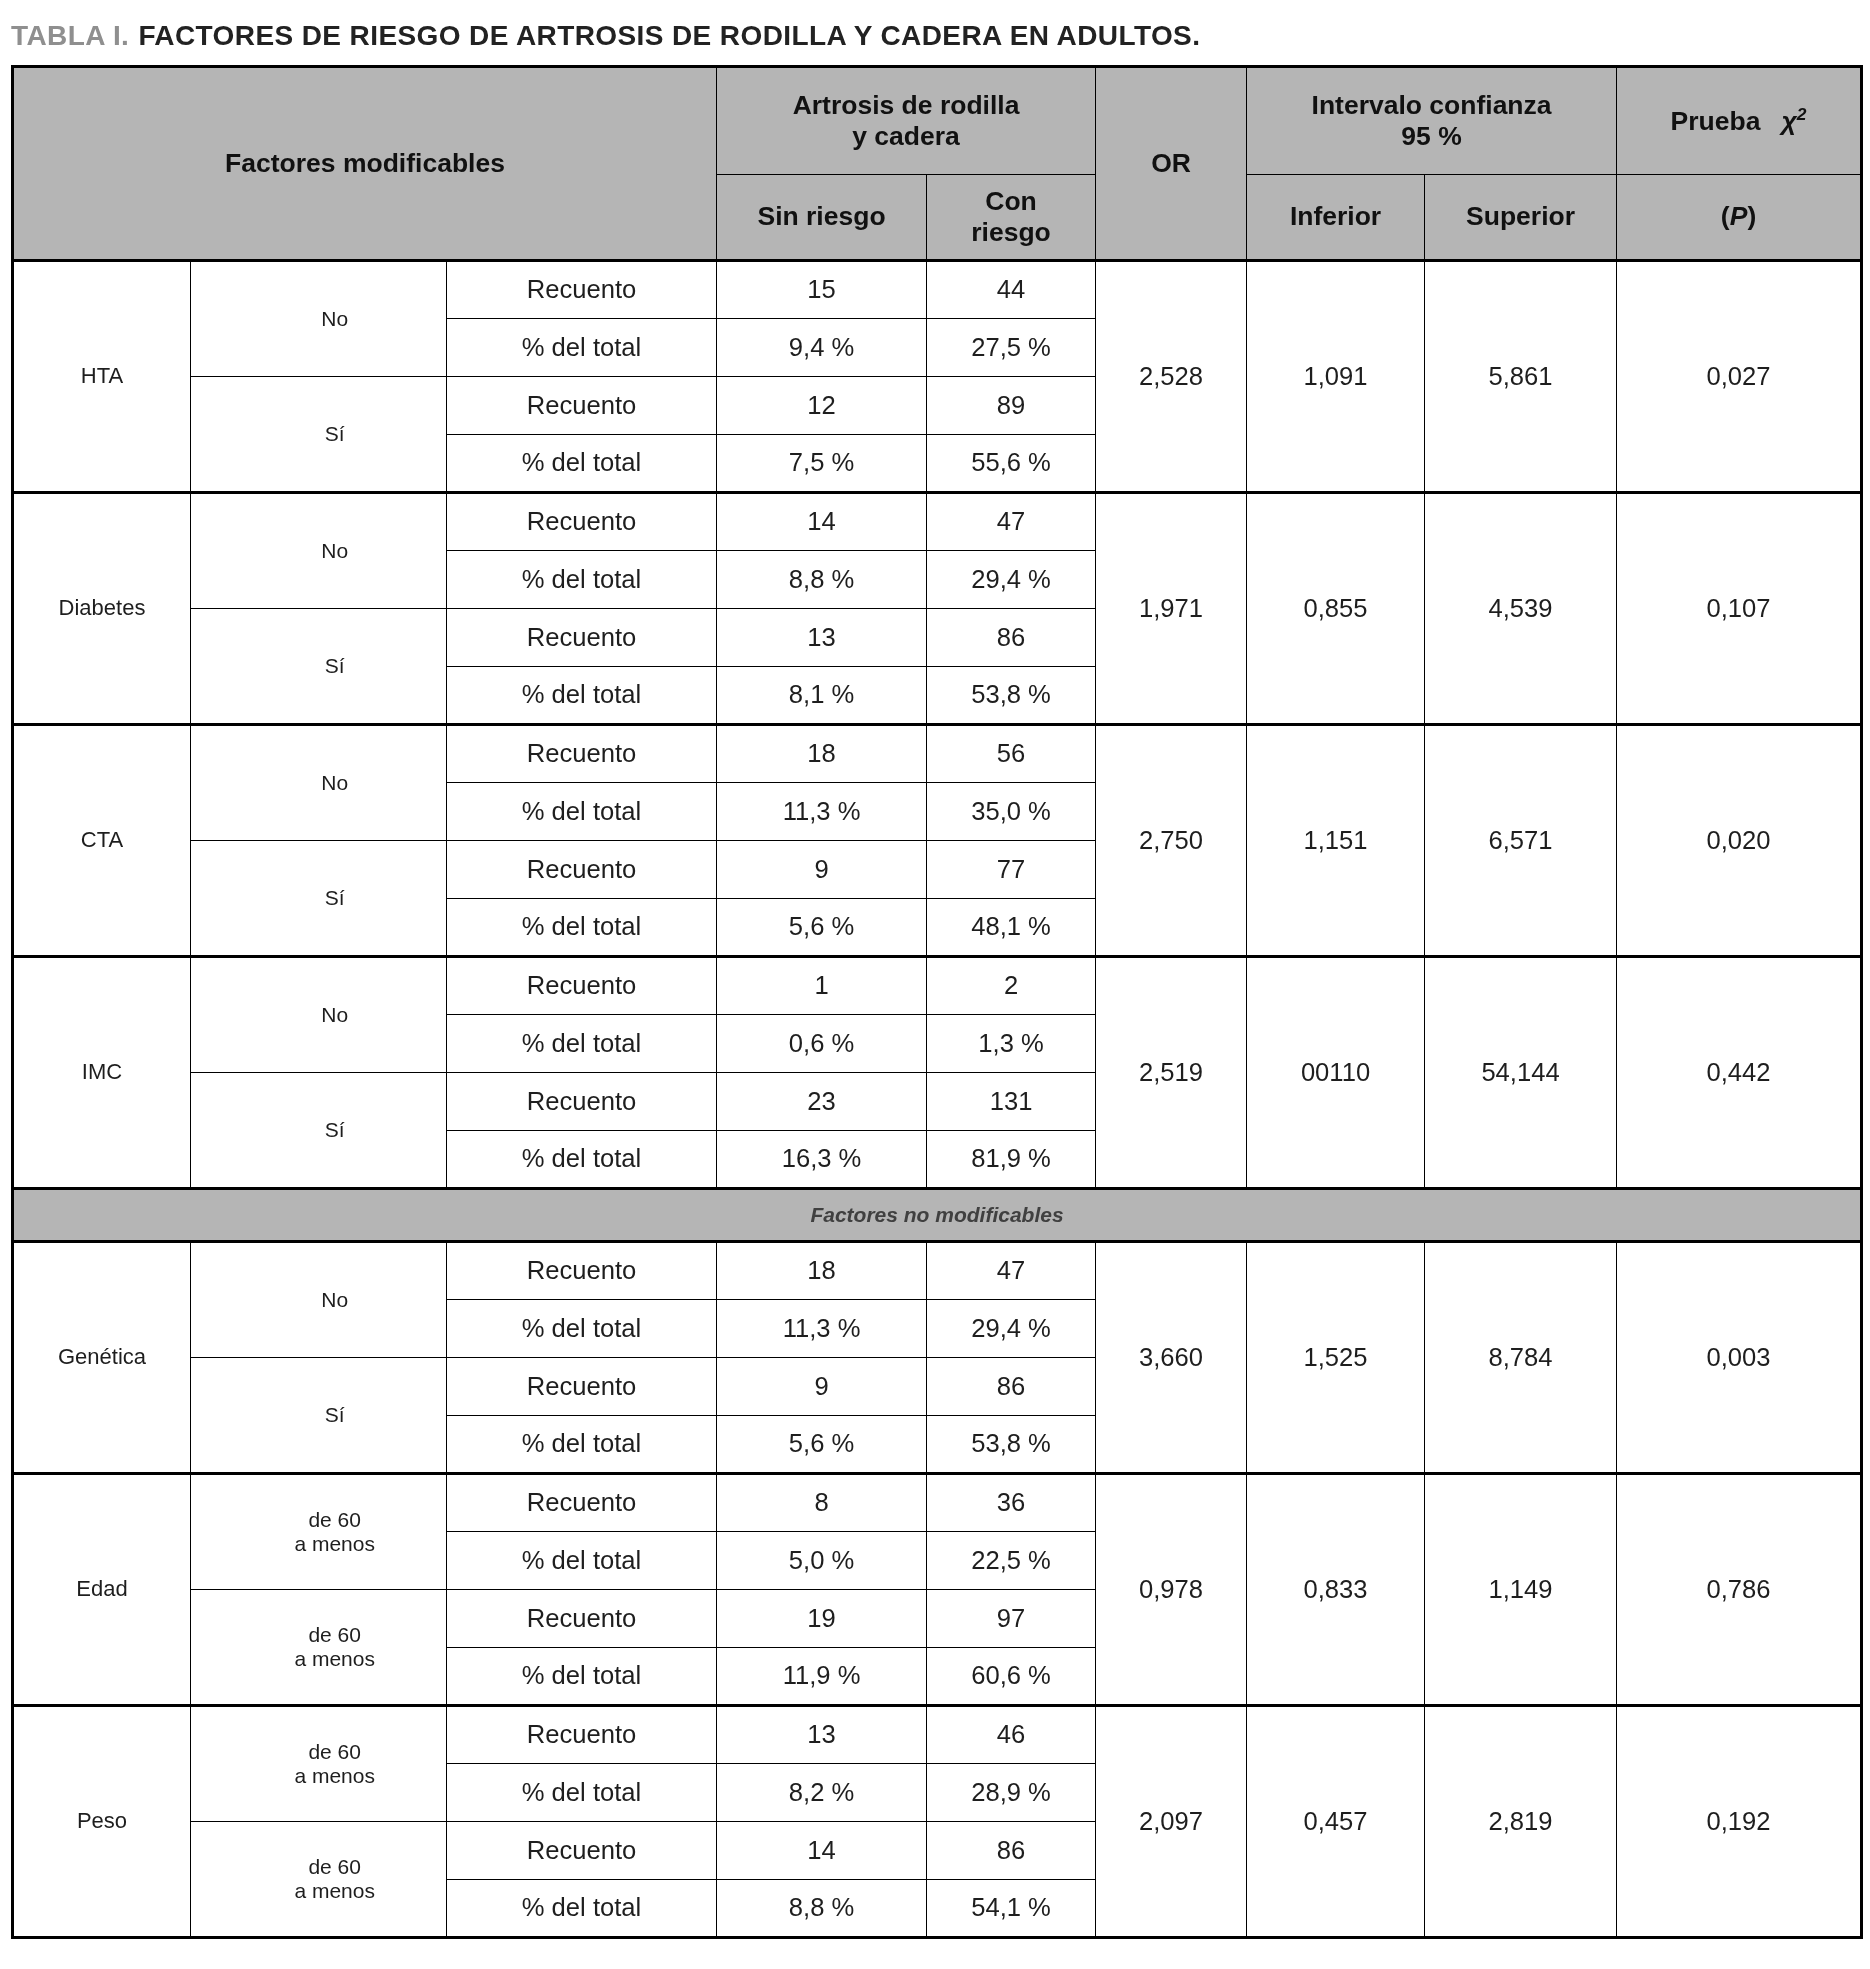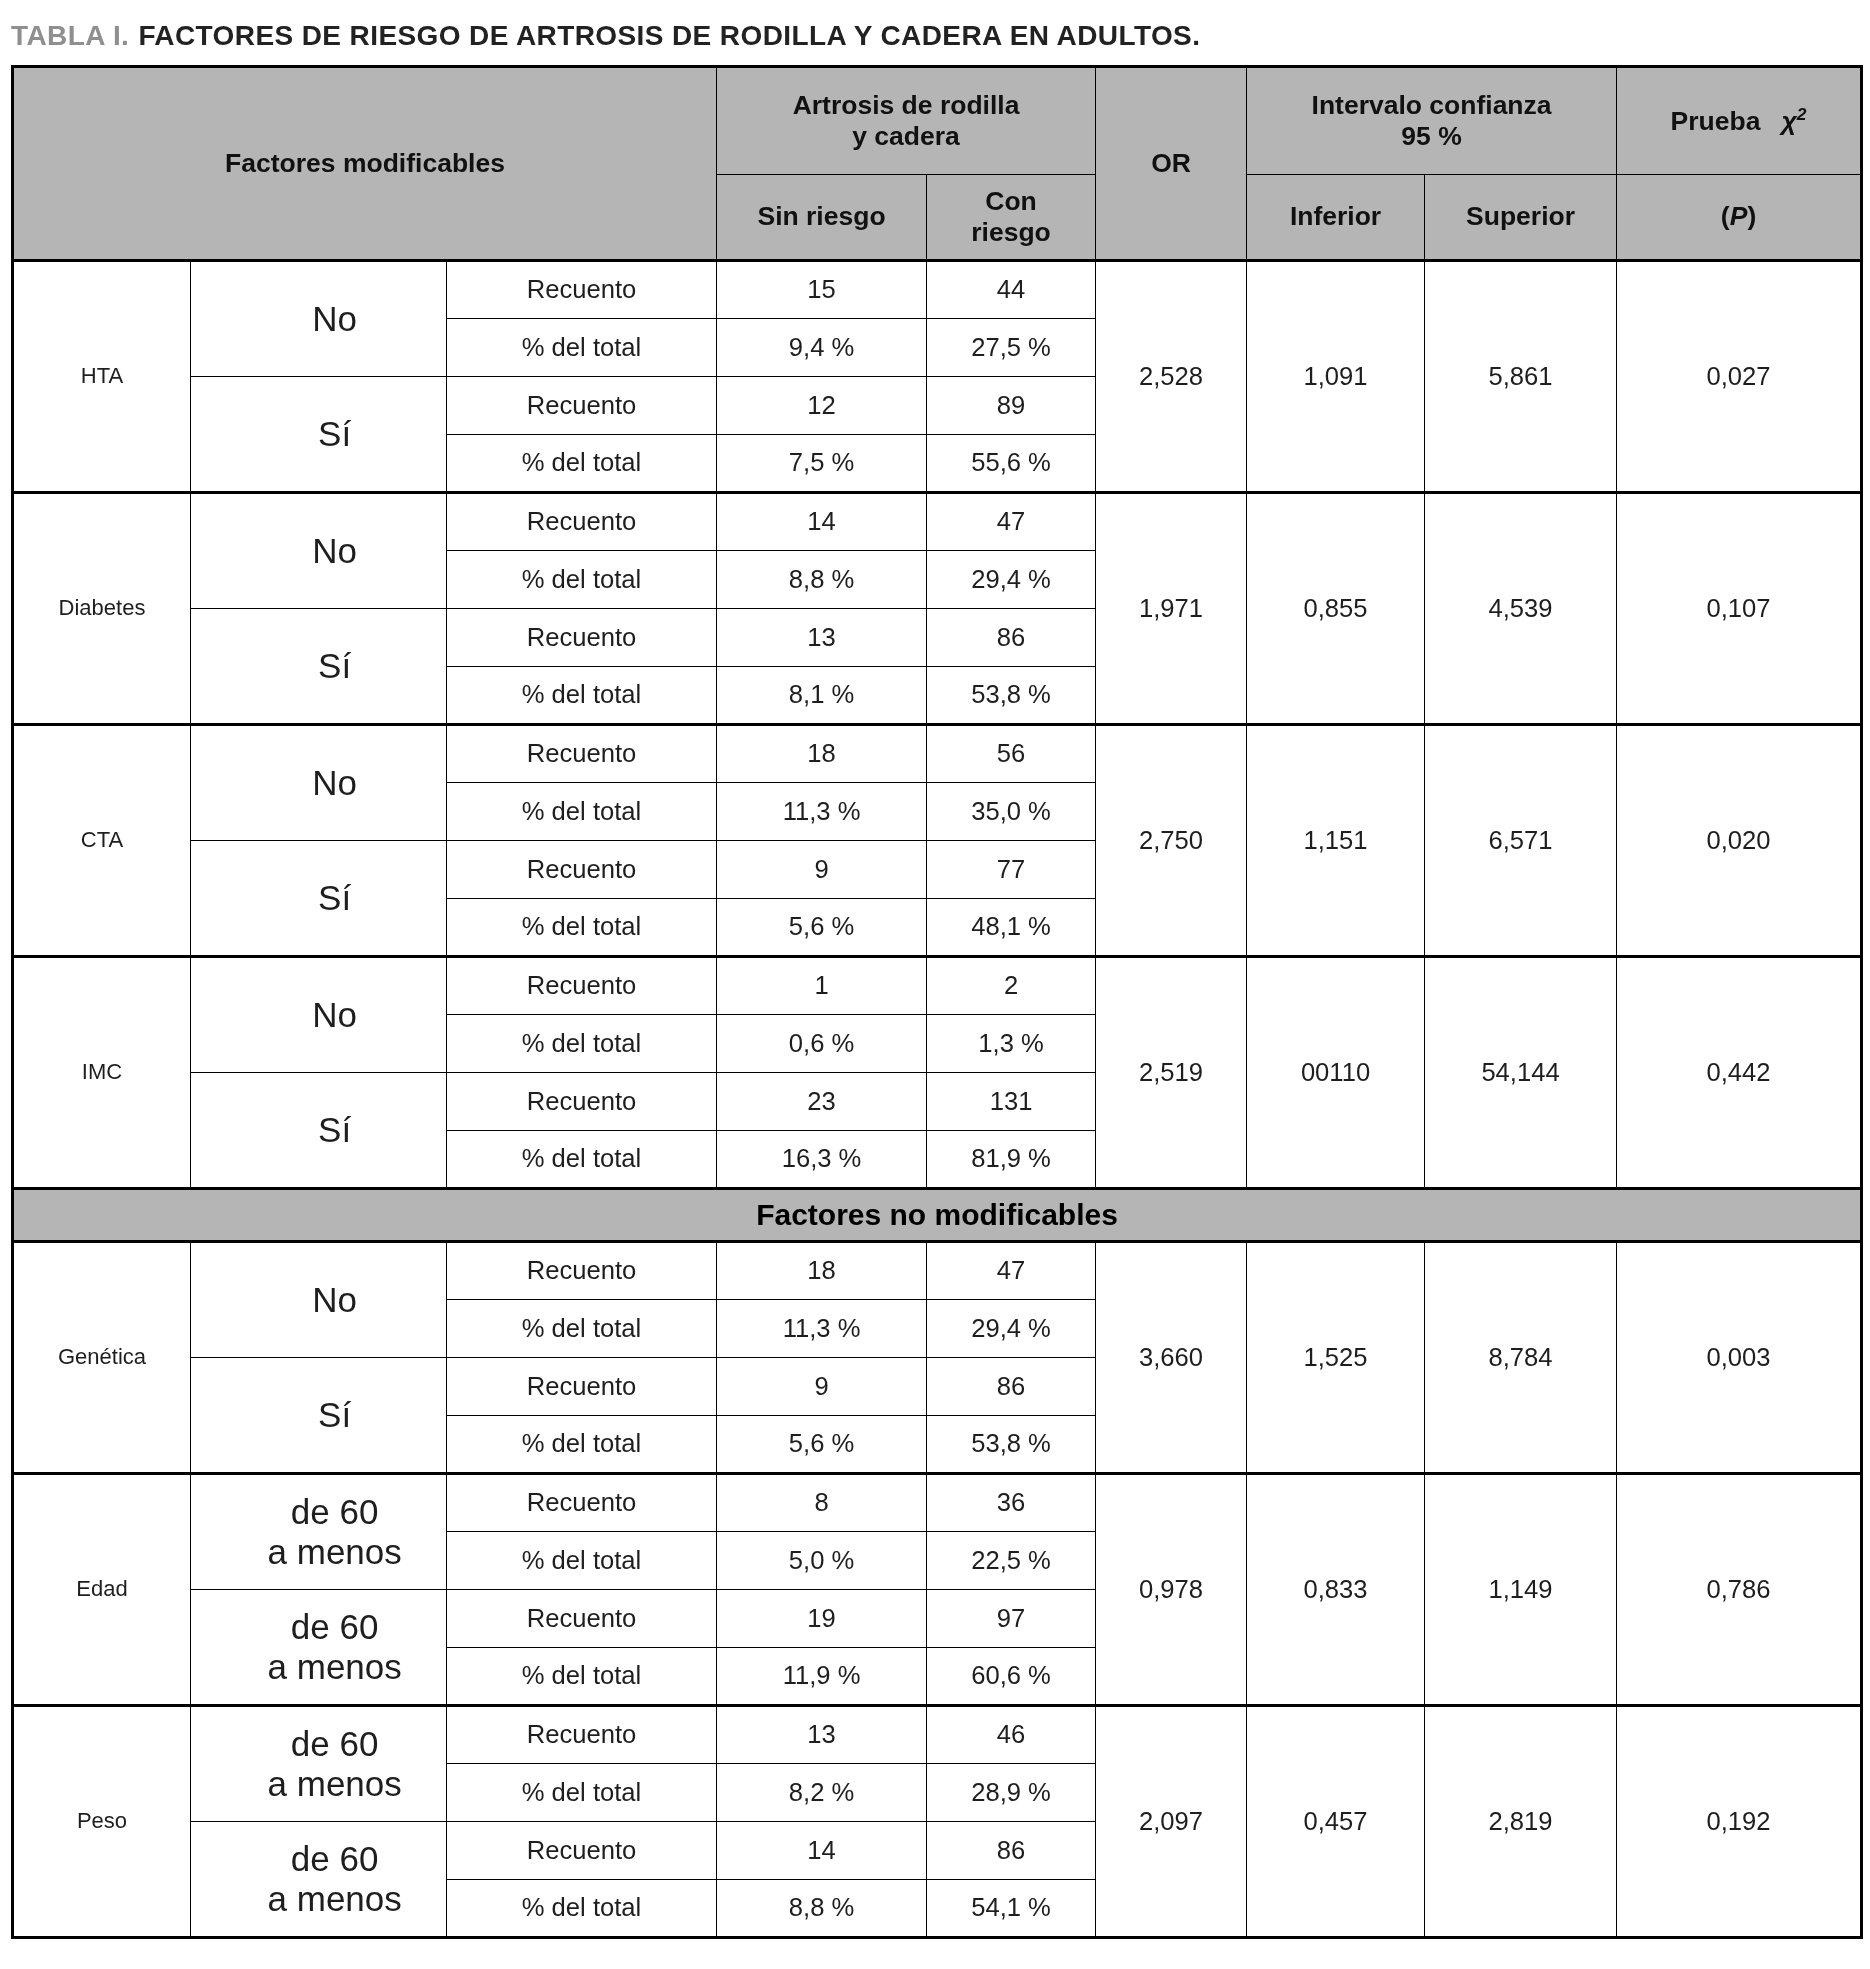--- a/index.html
+++ b/index.html
@@ -48,31 +48,32 @@
     color: #111;
   }
   thead tr.h1 { height: 108px; }
   thead tr.h2 { height: 86px; }
   thead tr.h2 th { border-bottom: 3.7px solid #000; }
 
   tbody tr { height: 58px; }
   tr.group-start > td { border-top: 3.7px solid #000; }
 
   td.factor { font-size: 22px; }
-  td.level  { font-size: 35px; padding-left: 36px; }
+  td.level  { font-size: 21px; padding-left: 36px; }
   td.measure{ font-size: 25.6px; }
 
   tr.section-row { height: 53px; }
   tr.section-row td {
     background: #b5b5b5;
     font-weight: bold;
-    font-size: 30px;
+    font-size: 21px;
     border-top: 3.7px solid #000;
     border-bottom: 3.7px solid #000;
-    color: #000000;
+    color: #404040;
+    font-style: italic;
   }
   .chi { font-style: italic; margin-left: 21px; }
   .chi sup { font-size: 17.4px; }
   .p-italic { font-style: italic; }
 </style>
 </head>
 <body>
 
 <div class="page">
 

